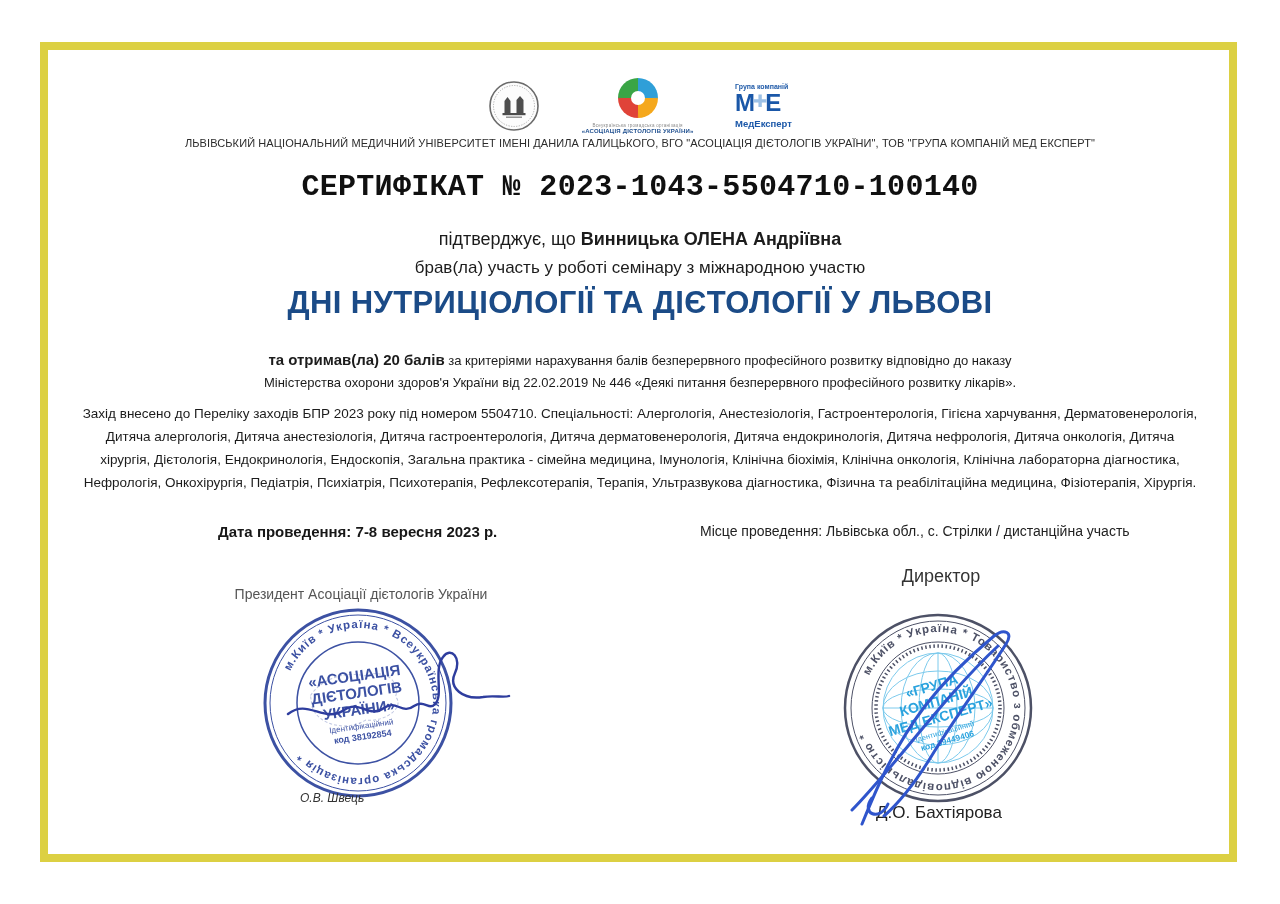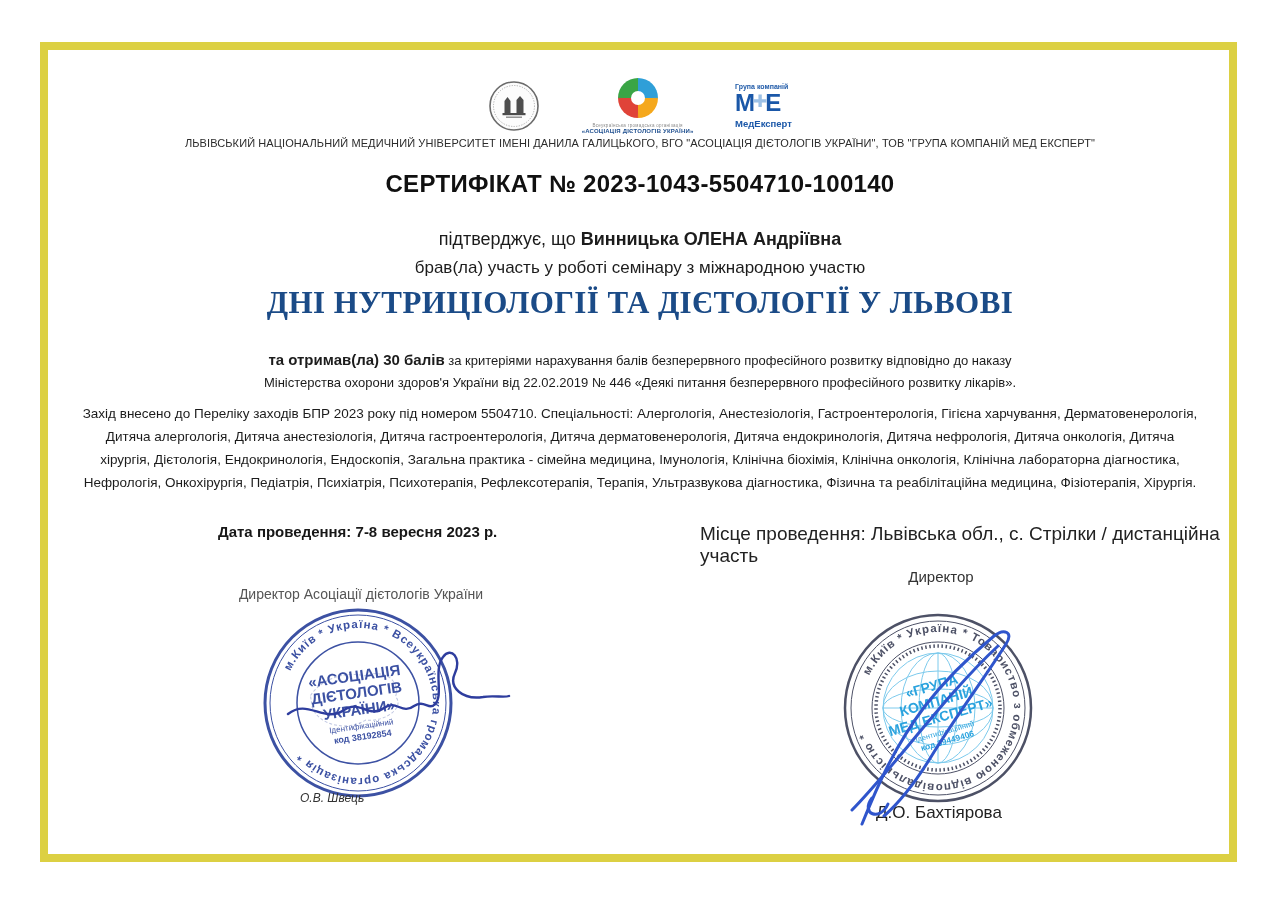--- a/index.html
+++ b/index.html
@@ -18,34 +18,34 @@
      border-radius:50%;background:#fff;}
   .assoc-cap1{font-size:4.5px;color:#8a8a8a;margin-top:5px;letter-spacing:.3px;white-space:nowrap;}
   .assoc-cap2{font-size:6px;font-weight:bold;color:#1f4f8f;letter-spacing:.2px;white-space:nowrap;}
   .medex{display:flex;flex-direction:column;align-items:flex-start;line-height:1;}
   .medex-top{font-size:7px;font-weight:bold;color:#1f5aa8;margin-bottom:1px;}
   .medex-mark{display:flex;align-items:center;font-weight:800;color:#1a57a8;font-size:24px;letter-spacing:-1px;}
   .medex-plus{color:#9dc1e6;font-size:17px;margin:0 -1px 4px -1px;font-weight:800;}
   .medex-bottom{font-size:9.5px;font-weight:bold;color:#1a57a8;margin-top:4px;}
   
   .orgline{top:137px;font-size:11px;color:#2b2b2b;letter-spacing:.1px;}
-  .certtitle{top:170px;font-size:24px;font-weight:bold;color:#101010;letter-spacing:.3px;}
+  .certtitle{top:170px;font-size:30px;font-weight:bold;color:#101010;letter-spacing:.3px;font-family:Liberation Mono, monospace;}
   .confirm{top:229px;font-size:18px;color:#1c1c1c;}
   .confirm b{font-weight:bold;}
   .particip{top:258px;font-size:17px;color:#1c1c1c;}
-  .eventtitle{top:285px;font-size:31px;font-weight:bold;color:#1b4b87;letter-spacing:.4px;font-family:Liberation Serif, serif;}
+  .eventtitle{top:285px;font-size:31px;font-weight:bold;color:#1b4b87;letter-spacing:.4px;}
   .points1{top:351px;font-size:13px;color:#1c1c1c;}
   .points1 b{font-size:15px;font-weight:bold;}
   .points2{top:375px;font-size:13px;color:#1c1c1c;}
   .specialties{top:402px;left:50%;transform:translateX(-50%);width:1122px;
      font-size:13.5px;line-height:23px;text-align:center;color:#1c1c1c;}
   .dateline{top:523px;left:218px;font-size:15px;font-weight:bold;color:#171717;}
-  .placeline{top:523px;left:700px;font-size:19px;color:#222;}
+  .placeline{top:523px;left:700px;font-size:14px;color:#222;}
   .sigtitleL{top:586px;left:218px;width:286px;text-align:center;font-size:14px;color:#555;}
-  .sigtitleR{top:566px;left:788px;width:306px;text-align:center;font-size:15px;color:#333;line-height:21px;}
+  .sigtitleR{top:566px;left:788px;width:306px;text-align:center;font-size:18px;color:#333;line-height:21px;}
   .nameL{top:791px;left:300px;width:132px;text-align:left;font-size:12px;color:#333;font-style:italic;}
   .nameR{top:803px;left:853px;width:172px;text-align:center;font-size:17px;color:#222;}
   svg text{font-family:"Liberation Sans","DejaVu Sans",sans-serif;}
   .stampL{left:258px;top:603px;}
   .sigL{left:282px;top:638px;z-index:3;}
   .stampR{left:838px;top:608px;}
   .sigR{left:828px;top:600px;z-index:3;}
   .seal-uni{display:block;}
 </style>
 </head>
@@ -83,30 +83,30 @@
 <div class="abs center orgline">ЛЬВІВСЬКИЙ НАЦІОНАЛЬНИЙ МЕДИЧНИЙ УНІВЕРСИТЕТ ІМЕНІ ДАНИЛА ГАЛИЦЬКОГО,  ВГО "АСОЦІАЦІЯ ДІЄТОЛОГІВ УКРАЇНИ",  ТОВ "ГРУПА КОМПАНІЙ МЕД ЕКСПЕРТ"</div>
 <div class="abs center certtitle">СЕРТИФІКАТ № 2023-1043-5504710-100140</div>
 
 <div class="abs center confirm">
   <span>підтверджує, що </span><b>Винницька ОЛЕНА Андріївна</b>
 </div>
 <div class="abs center particip">брав(ла) участь у роботі семінару з міжнародною участю</div>
 <div class="abs center eventtitle">ДНІ НУТРИЦІОЛОГІЇ ТА ДІЄТОЛОГІЇ У ЛЬВОВІ</div>
 
 <div class="abs center points1">
-  <b>та отримав(ла) 30 балів</b><span> за критеріями нарахування балів безперервного професійного розвитку відповідно до наказу</span>
+  <b>та отримав(ла) 20 балів</b><span> за критеріями нарахування балів безперервного професійного розвитку відповідно до наказу</span>
 </div>
 <div class="abs center points2">Міністерства охорони здоров'я України від 22.02.2019 № 446 «Деякі питання безперервного професійного розвитку лікарів».</div>
 
 <div class="abs specialties">Захід внесено до Переліку заходів БПР 2023 року під номером 5504710. Спеціальності: Алергологія, Анестезіологія, Гастроентерологія, Гігієна харчування, Дерматовенерологія, Дитяча алергологія, Дитяча анестезіологія, Дитяча гастроентерологія, Дитяча дерматовенерологія, Дитяча ендокринологія, Дитяча нефрологія, Дитяча онкологія, Дитяча хірургія, Дієтологія, Ендокринологія, Ендоскопія, Загальна практика - сімейна медицина, Імунологія, Клінічна біохімія, Клінічна онкологія, Клінічна лабораторна діагностика, Нефрологія, Онкохірургія, Педіатрія, Психіатрія, Психотерапія, Рефлексотерапія, Терапія, Ультразвукова діагностика, Фізична та реабілітаційна медицина, Фізіотерапія, Хірургія.</div>
 
 <div class="abs dateline">Дата проведення: 7-8 вересня 2023 р.</div>
 <div class="abs placeline">Місце проведення: Львівська обл., с. Стрілки / дистанційна участь</div>
 
-<div class="abs sigtitleL">Директор Асоціації дієтологів України</div>
+<div class="abs sigtitleL">Президент Асоціації дієтологів України</div>
 <div class="abs sigtitleR">
   <div>Директор</div>
 </div>
 
 <svg class="abs stampL" width="200" height="200" viewBox="-100 -100 200 200">
   <g fill="none" stroke="#3c51a3">
     <circle r="93" stroke-width="3"></circle>
     <circle r="88" stroke-width="1"></circle>
     <circle r="61" stroke-width="1.5"></circle>
   </g>

